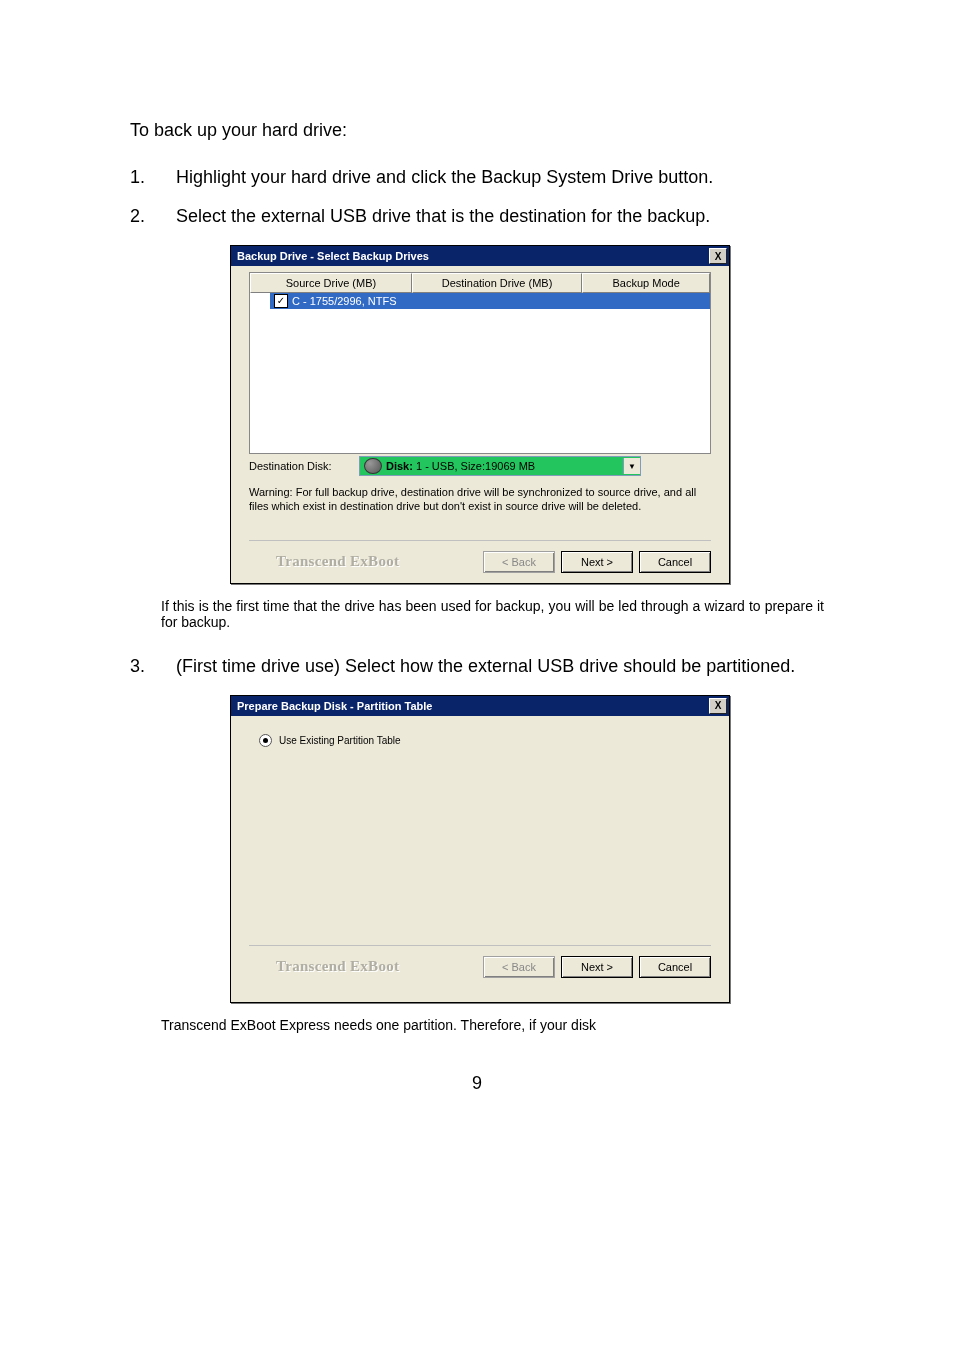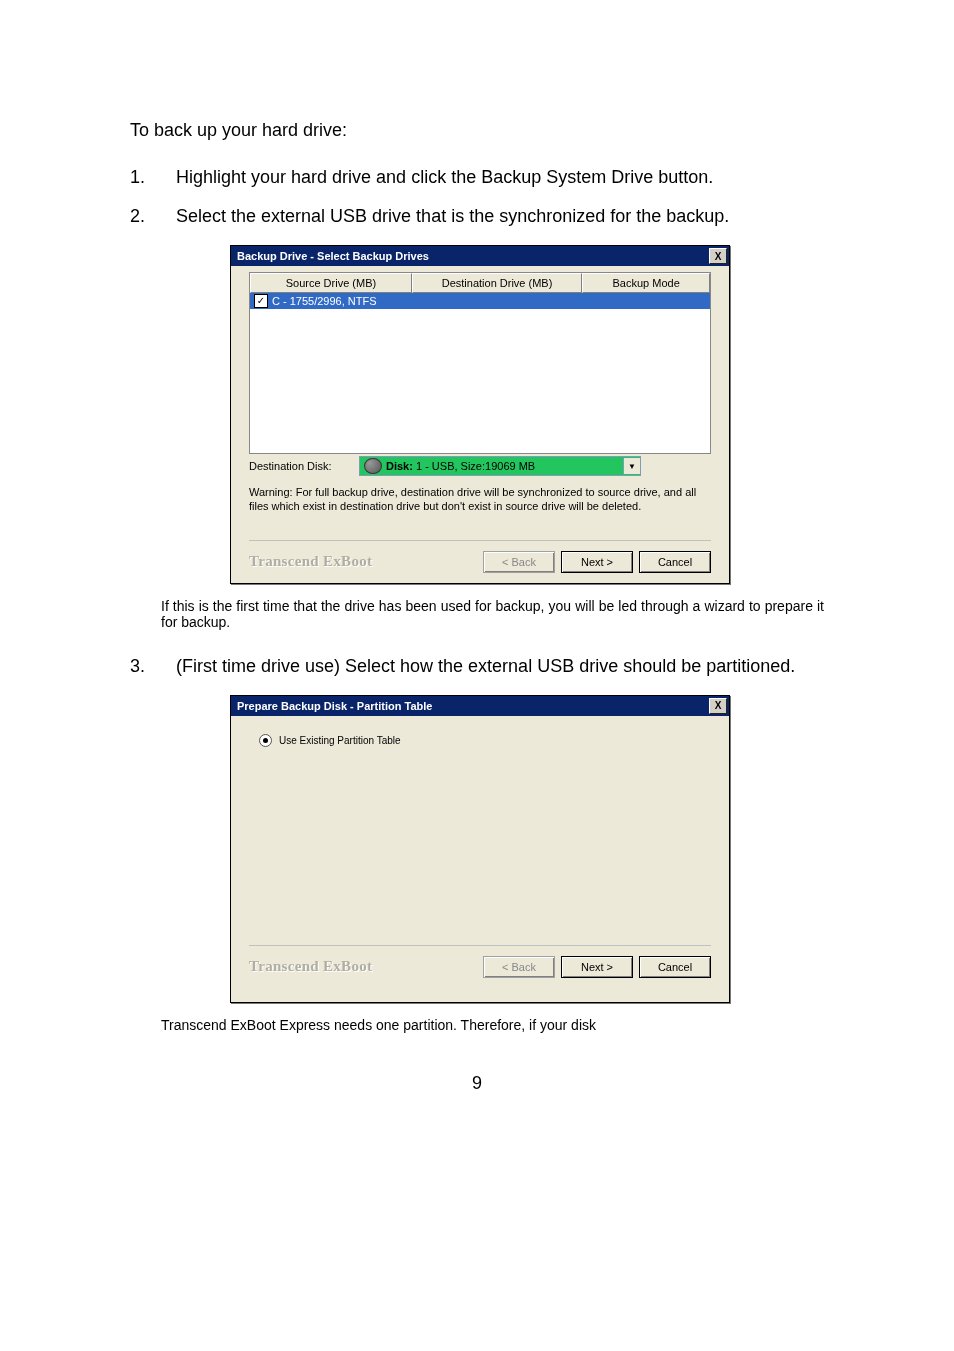--- a/index.html
+++ b/index.html
@@ -103,20 +103,21 @@
   .th1 { width: 156px; text-align:center;}
   .th2 { width: 165px; text-align:center;}
   .th3 { width: 120px; text-align:center;}
   .row-sel {
     display: flex;
     align-items: center;
     background: #316AC5;
     color: #fff;
     padding: 1px 4px;
     font-size:11px;
+    margin-left:20px;
   }
   .row-sel .chk {
     width:12px;height:12px;border:1px solid #000;background:#fff;display:flex;align-items:center;justify-content:center;margin-right:4px;
   }
   .row-sel .chk::after { content:"✓"; color:#000; font-size:10px; line-height:10px;}
 
   .dest-line {
     display:flex;
     align-items:center;
     margin-top:2px;
@@ -156,20 +157,21 @@
     align-items:center;
   }
   .brand {
     font-family: "Times New Roman", serif;
     font-size:15px;
     font-weight:bold;
     color:#b0aea3;
     text-shadow:1px 1px 0 #fff;
     flex:1;
     letter-spacing:0.3px;
+    margin-left:27px;
   }
   .winbtn {
     width:72px;height:22px;
     font-size:11px;
     background:#ECE9D8;
     border:1px solid #000;
     box-shadow: inset 1px 1px 0 #fff, inset -1px -1px 0 #808080;
     margin-left:6px;
   }
   .winbtn[disabled]{
@@ -205,21 +207,21 @@
 
   <div class="intro">To back up your hard drive:</div>
 
   <div class="ol">
     <div class="ol-row">
       <div class="ol-num">1.</div>
       <div class="ol-body">Highlight your hard drive and click the Backup System Drive button.</div>
     </div>
     <div class="ol-row">
       <div class="ol-num">2.</div>
-      <div class="ol-body">Select the external USB drive that is the synchronized for the backup.</div>
+      <div class="ol-body">Select the external USB drive that is the destination for the backup.</div>
     </div>
   </div>
 
   <div class="dialog-wrap">
     <div class="dialog">
       <div class="titlebar">
         <span class="title-text">Backup Drive - Select Backup Drives</span>
         <span class="title-x">X</span>
       </div>
       <div class="dlg-body">

